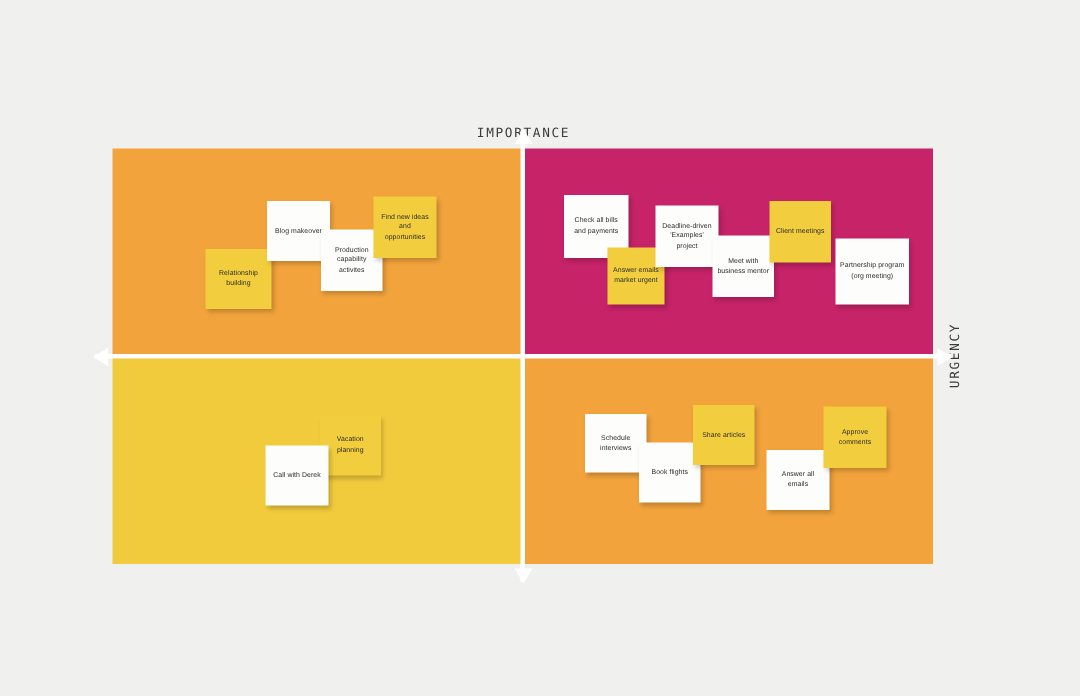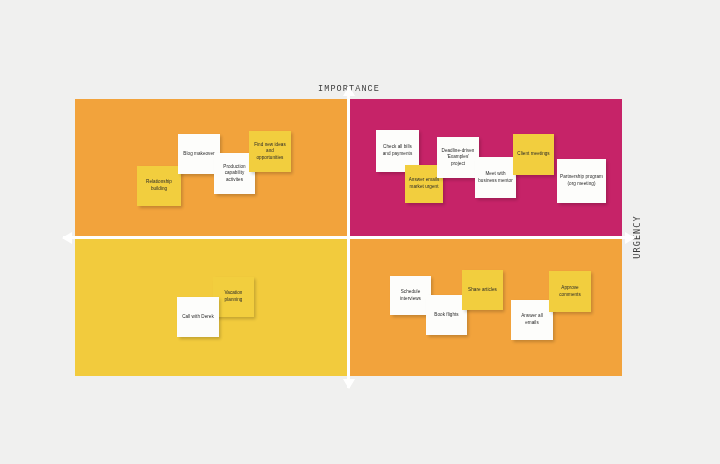--- a/index.html
+++ b/index.html
@@ -102,21 +102,20 @@
     font-family: "DejaVu Sans Mono", monospace;
     font-size: 8.5px;
     letter-spacing: 1.1px;
     color: #3b3b3b;
     white-space: nowrap;
   }
   .axis-label.importance {
     left: 349px;
     top: 84px;
     transform: translateX(-50%);
-    font-family: Liberation Mono, monospace;
   }
   .axis-label.urgency {
     left: 637px;
     top: 237px;
     transform: translate(-50%, -50%) rotate(-90deg);
   }
 
   
   .note {
     position: absolute;

